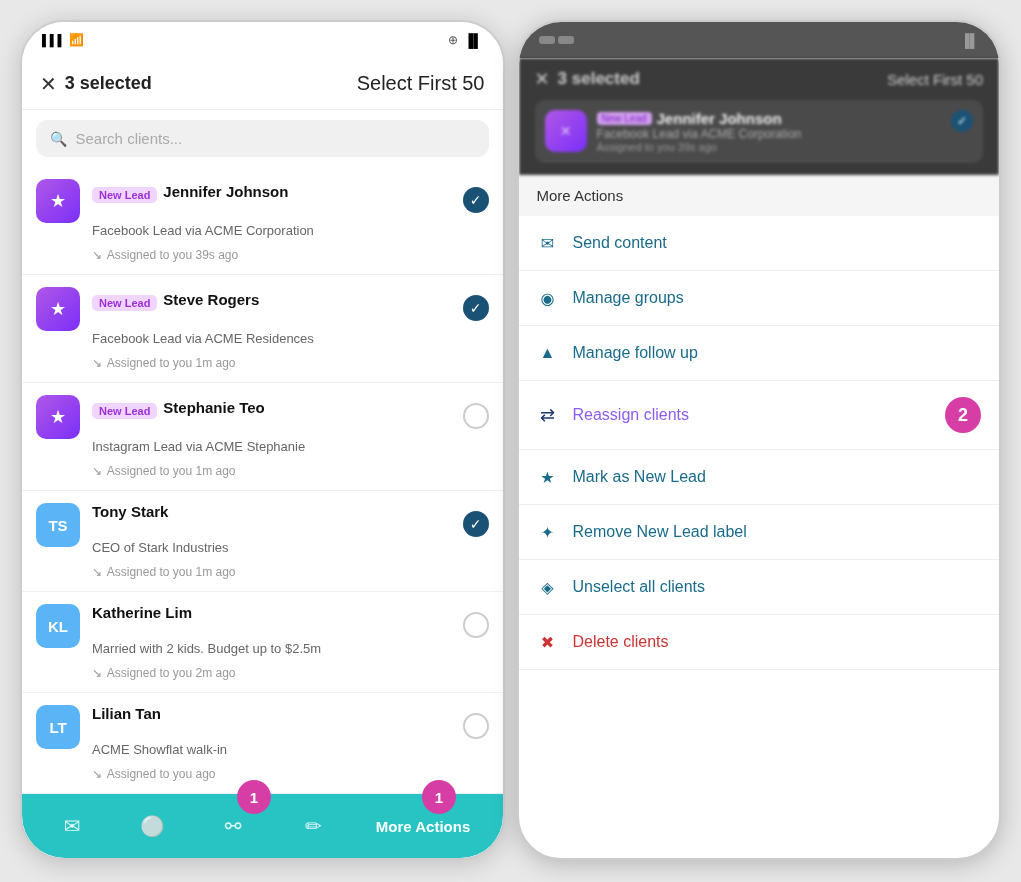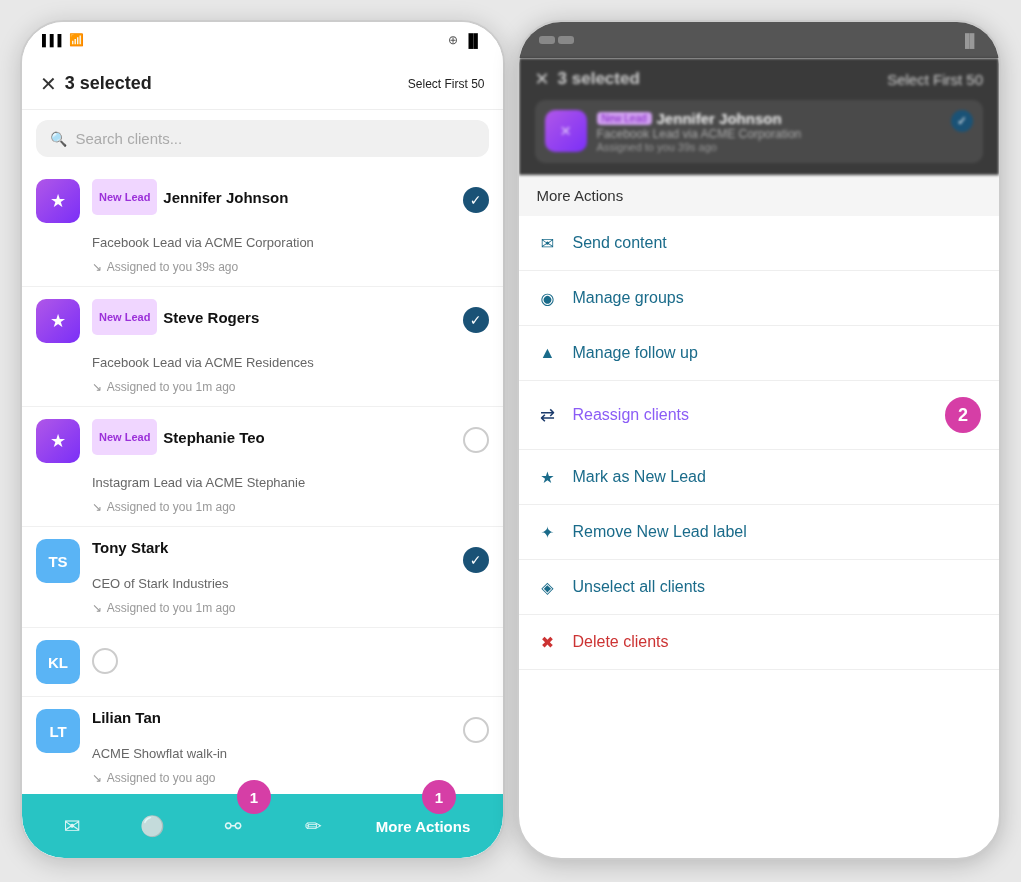--- a/index.html
+++ b/index.html
@@ -86,21 +86,21 @@
       line-height: 1;
     }
 
     .selected-count {
       font-size: 18px;
       font-weight: 600;
       color: #222;
     }
 
     .select-first {
-      font-size: 12px;
+      font-size: 20px;
       font-weight: 500;
       color: #222;
     }
 
     .search-bar {
       margin: 10px 14px;
       flex-shrink: 0;
     }
 
     .search-input-wrap {
@@ -175,23 +175,24 @@
       align-items: center;
       gap: 6px;
       flex-wrap: wrap;
     }
 
     .new-lead-badge {
       background: #f0d6ff;
       color: #9b30d9;
       font-size: 11px;
       font-weight: 600;
-      padding: 12px 7px;
+      padding: 2px 7px;
       border-radius: 5px;
       white-space: nowrap;
+      margin-top: 8px;
     }
 
     .client-name {
       font-size: 15px;
       font-weight: 700;
       color: #111;
     }
 
     .client-desc {
       font-size: 13px;
@@ -578,20 +579,30 @@
             <span>Assigned to you 1m ago</span>
           </div>
         </div>
         <div class="check-circle">✓</div>
       </div>
 
       <div class="client-item">
         <div class="avatar avatar-blue">
           <span class="avatar-initials">KL</span>
         </div>
+        <div class="client-info">
+          <div class="client-name-row">
+            <span class="client-name">Katherine Lim</span>
+          </div>
+          <div class="client-desc">Married with 2 kids. Budget up to $2.5m</div>
+          <div class="client-assigned">
+            <span class="assigned-arrow">↘</span>
+            <span>Assigned to you 2m ago</span>
+          </div>
+        </div>
         <div class="empty-circle"></div>
       </div>
 
       <div class="client-item">
         <div class="avatar avatar-blue">
           <span class="avatar-initials">LT</span>
         </div>
         <div class="client-info">
           <div class="client-name-row">
             <span class="client-name">Lilian Tan</span>

